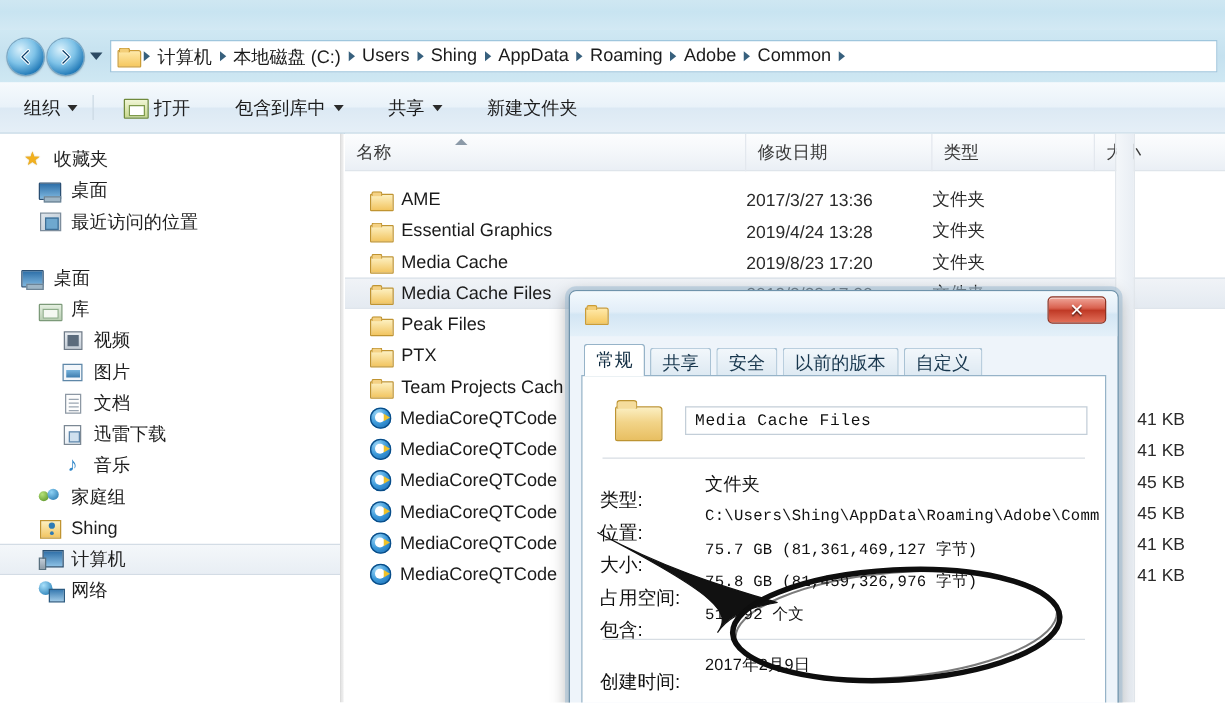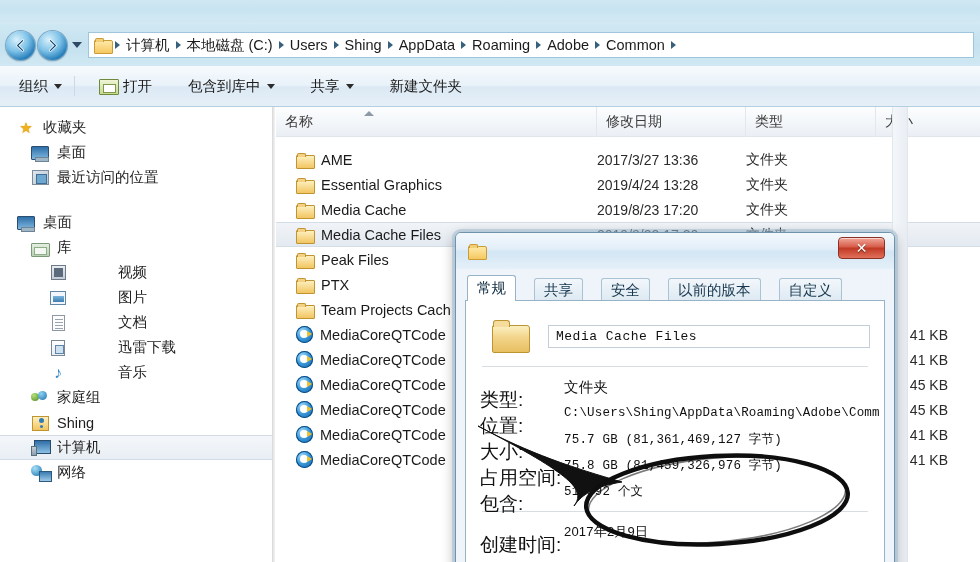--- a/index.html
+++ b/index.html
@@ -109,21 +109,21 @@
     position:absolute; left:272px; top:107px; width:3px; height:455px;
     background:linear-gradient(to right,#e2e2e2,#f4f4f4);
     border-left:1px solid #dcdcdc;
   }
   .nav-item {
     height:25px; display:flex; align-items:center; font-size:14.5px; color:#1e1e1e;
     white-space:nowrap; padding-right:4px;
   }
   .nav-item.lvl0 { padding-left:16px; }
   .nav-item.lvl1 { padding-left:30px; }
-  .nav-item.lvl2 { padding-left:48px;gap:43px; }
+  .nav-item.lvl2 { padding-left:48px; }
   .nav-item.sel {
     background:linear-gradient(to bottom,#f4f7fa,#e8eef4);
     border-top:1px solid #d3dce5; border-bottom:1px solid #d3dce5;
   }
   .nav-ico { width:20px;height:18px;margin-right:7px;flex:none;position:relative;display:flex;align-items:center;justify-content:center; }
   .nav-gap { height:20px; }
 
   
   .ic-star { color:#f2b01e; font-size:15px; line-height:1; text-shadow:0 0 1px #b8860b;}
   .ic-folder{ width:18px;height:14px;position:relative;}
@@ -238,21 +238,21 @@
   #dlg-body {
     position:absolute; left:0; top:36px; right:0; bottom:0;
     padding:6px 9px 0 9px;
   }
   #tabstrip { display:flex; align-items:flex-end; height:26px; padding-left:2px; }
   .tab {
     height:23px; padding:0 9px; display:flex; align-items:center;
     font-size:14.5px; color:#17364d;
     background:linear-gradient(to bottom,#f2f7fb,#dde9f2);
     border:1px solid #a9c2d4; border-bottom:none;
-    border-radius:3px 3px 0 0; margin-right:18px;
+    border-radius:3px 3px 0 0; margin-right:4px;
   }
   .tab.active {
     height:26px; background:#ffffff; color:#102c41;
     border-color:#96b3c8; position:relative; z-index:3;
   }
   #tabpanel {
     background:#ffffff; border:1px solid #96b3c8;
     margin-top:-1px; height:268px; position:relative; padding:12px 14px 0 14px;
   }
   #fld-head { display:flex; align-items:center; height:46px; }
@@ -271,21 +271,21 @@
   #name-field {
     flex:1; margin-left:18px; height:23px;
     border:1px solid #c3ced8; background:#ffffff;
     display:flex; align-items:center; padding-left:7px;
     font-family:"Liberation Mono","DejaVu Sans Mono",monospace;
     font-size:13px; color:#101010; letter-spacing:.5px;
   }
   .hr { height:1px; background:#d7dde3; margin:7px 2px 7px 2px; }
   .prop-row { display:flex; align-items:center; height:26px; }
   .prop-lbl {
-    width:84px; flex:none; font-size:19px; color:#111111;
+    width:84px; flex:none; font-size:15px; color:#111111;
     font-family:"Liberation Sans","DejaVu Sans",sans-serif;
     margin-top:26px;
   }
   .prop-val {
     font-family:"Liberation Mono","DejaVu Sans Mono",monospace;
     font-size:12.5px; color:#101010; white-space:nowrap; letter-spacing:.2px;
   }
   .prop-val.cn { font-family:"Liberation Sans","DejaVu Sans",sans-serif; font-size:14.5px; }
 
   

